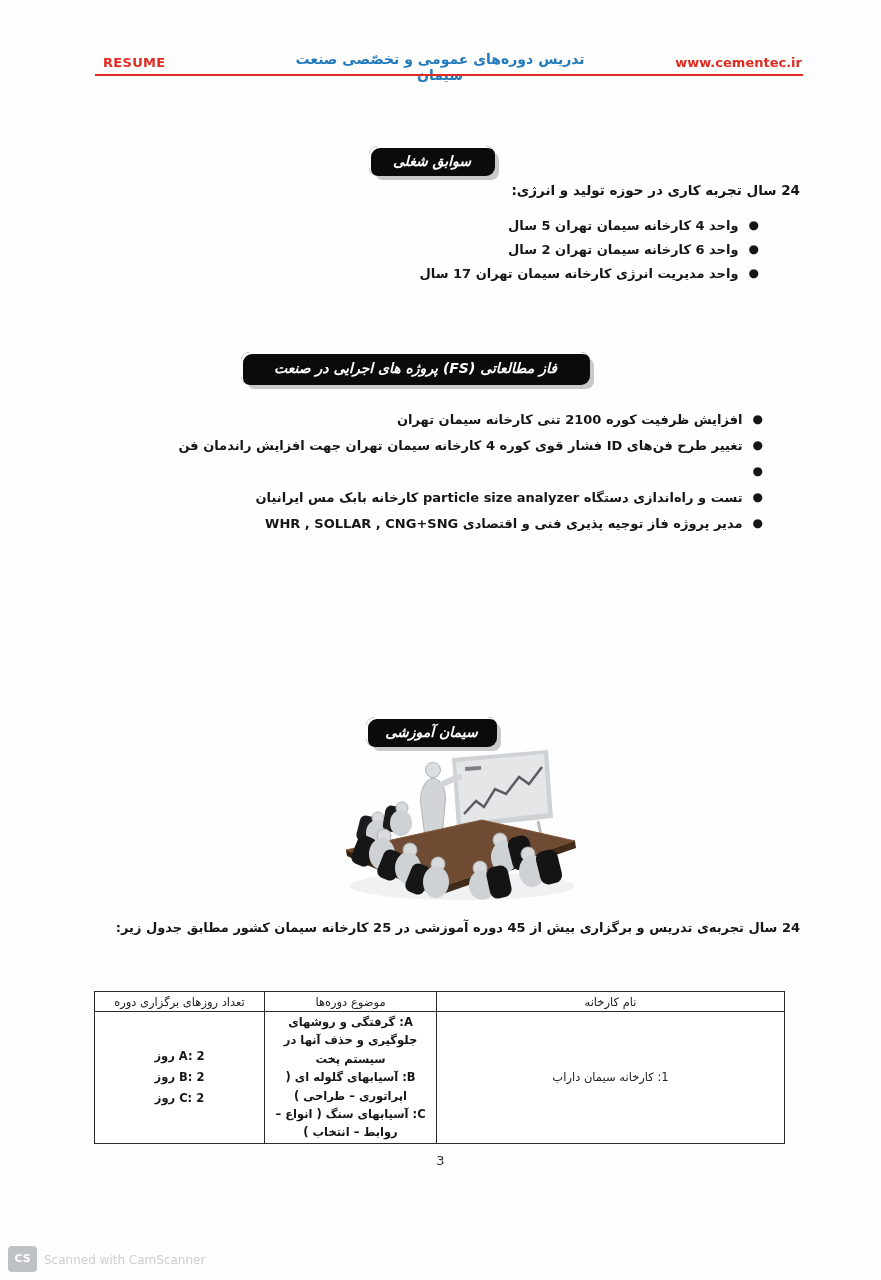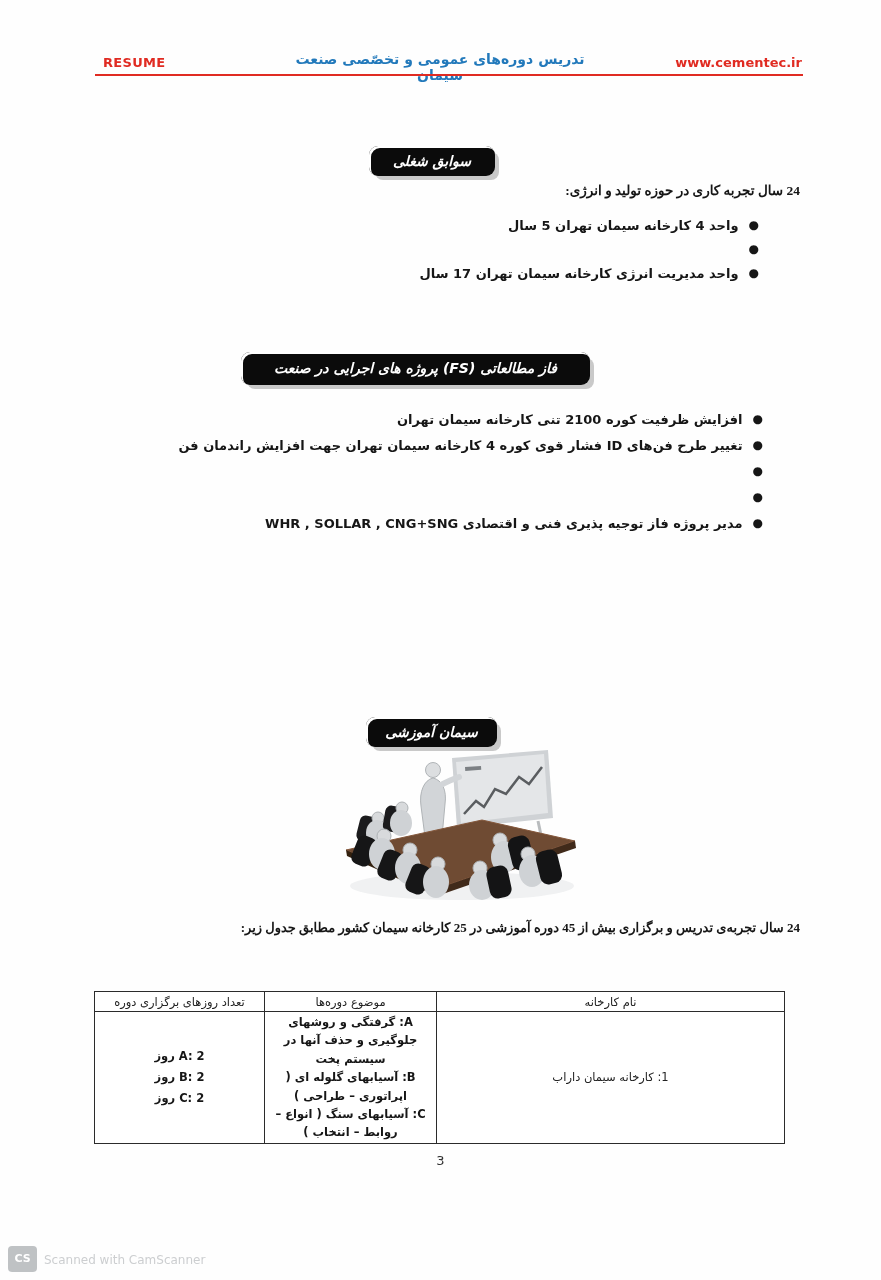--- a/index.html
+++ b/index.html
@@ -21,21 +21,21 @@
   .banner {
     background:#0b0b0b; color:#ffffff; text-align:center; direction:rtl;
     border-radius:9px; font-weight:bold;
     box-shadow:5px 5px 0 -1px #c9c9c9, 2px 2px 0 0 #ffffff inset;
     font-style:italic;
   }
   .banner-1 { left:369px; top:146px; width:126px; height:30px; line-height:30px; font-size:14px; }
   .banner-2 { left:241px; top:352px; width:349px; height:33px; line-height:33px; font-size:14px; }
   .banner-3 { left:366px; top:717px; width:131px; height:30px; line-height:30px; font-size:14px; }
 
-  .rtl-text { direction:rtl; text-align:right; font-weight:bold; color:#161616;font-family:Liberation Serif, serif; }
+  .rtl-text { direction:rtl; text-align:right; font-weight:bold; color:#161616; }
   .para-1 { right:81px; top:182px; font-size:13.5px; }
   .para-2 { right:81px; top:920px; font-size:13px; }
 
   .blist { direction:rtl; }
   .blist .li { display:flex; align-items:baseline; direction:rtl; font-weight:bold; color:#161616; }
   .blist .dot { font-size:12px; margin-left:10px; position:relative; top:-1px; }
   .list-1 { right:122px; top:214px; font-size:13px; }
   .list-1 .li { line-height:24px; }
   .list-2 { right:118px; top:407px; font-size:13px; }
   .list-2 .li { line-height:26px; }
@@ -80,20 +80,21 @@
   <div class="abs banner banner-1">سوابق شغلی</div>
   <div class="abs rtl-text para-1">24 سال تجربه کاری در حوزه تولید و انرژی:</div>
 
   <div class="abs blist list-1">
     <div class="li">
         <span class="dot">●</span>
         <span>واحد 4 کارخانه سیمان تهران 5 سال</span>
       </div>
     <div class="li">
         <span class="dot">●</span>
+        <span>واحد 6 کارخانه سیمان تهران 2 سال</span>
       </div>
     <div class="li">
         <span class="dot">●</span>
         <span>واحد مدیریت انرژی کارخانه سیمان تهران 17 سال</span>
       </div>
   </div>
 
   <div class="abs banner banner-2">فاز مطالعاتی (FS) پروژه های اجرایی در صنعت</div>
 
   <div class="abs blist list-2">
@@ -103,20 +104,21 @@
       </div>
     <div class="li">
         <span class="dot">●</span>
         <span>تغییر طرح فن‌های ID فشار قوی کوره 4 کارخانه سیمان تهران جهت افزایش راندمان فن</span>
       </div>
     <div class="li">
         <span class="dot">●</span>
       </div>
     <div class="li">
         <span class="dot">●</span>
+        <span>تست و راه‌اندازی دستگاه particle size analyzer کارخانه بابک مس ایرانیان</span>
       </div>
     <div class="li">
         <span class="dot">●</span>
         <span>مدیر پروژه فاز توجیه پذیری فنی و اقتصادی WHR , SOLLAR , CNG+SNG</span>
       </div>
   </div>
 
   <div class="abs banner banner-3">سیمان آموزشی</div>
 
   <svg class="abs clipart" viewBox="0 0 262 162" aria-hidden="true">

